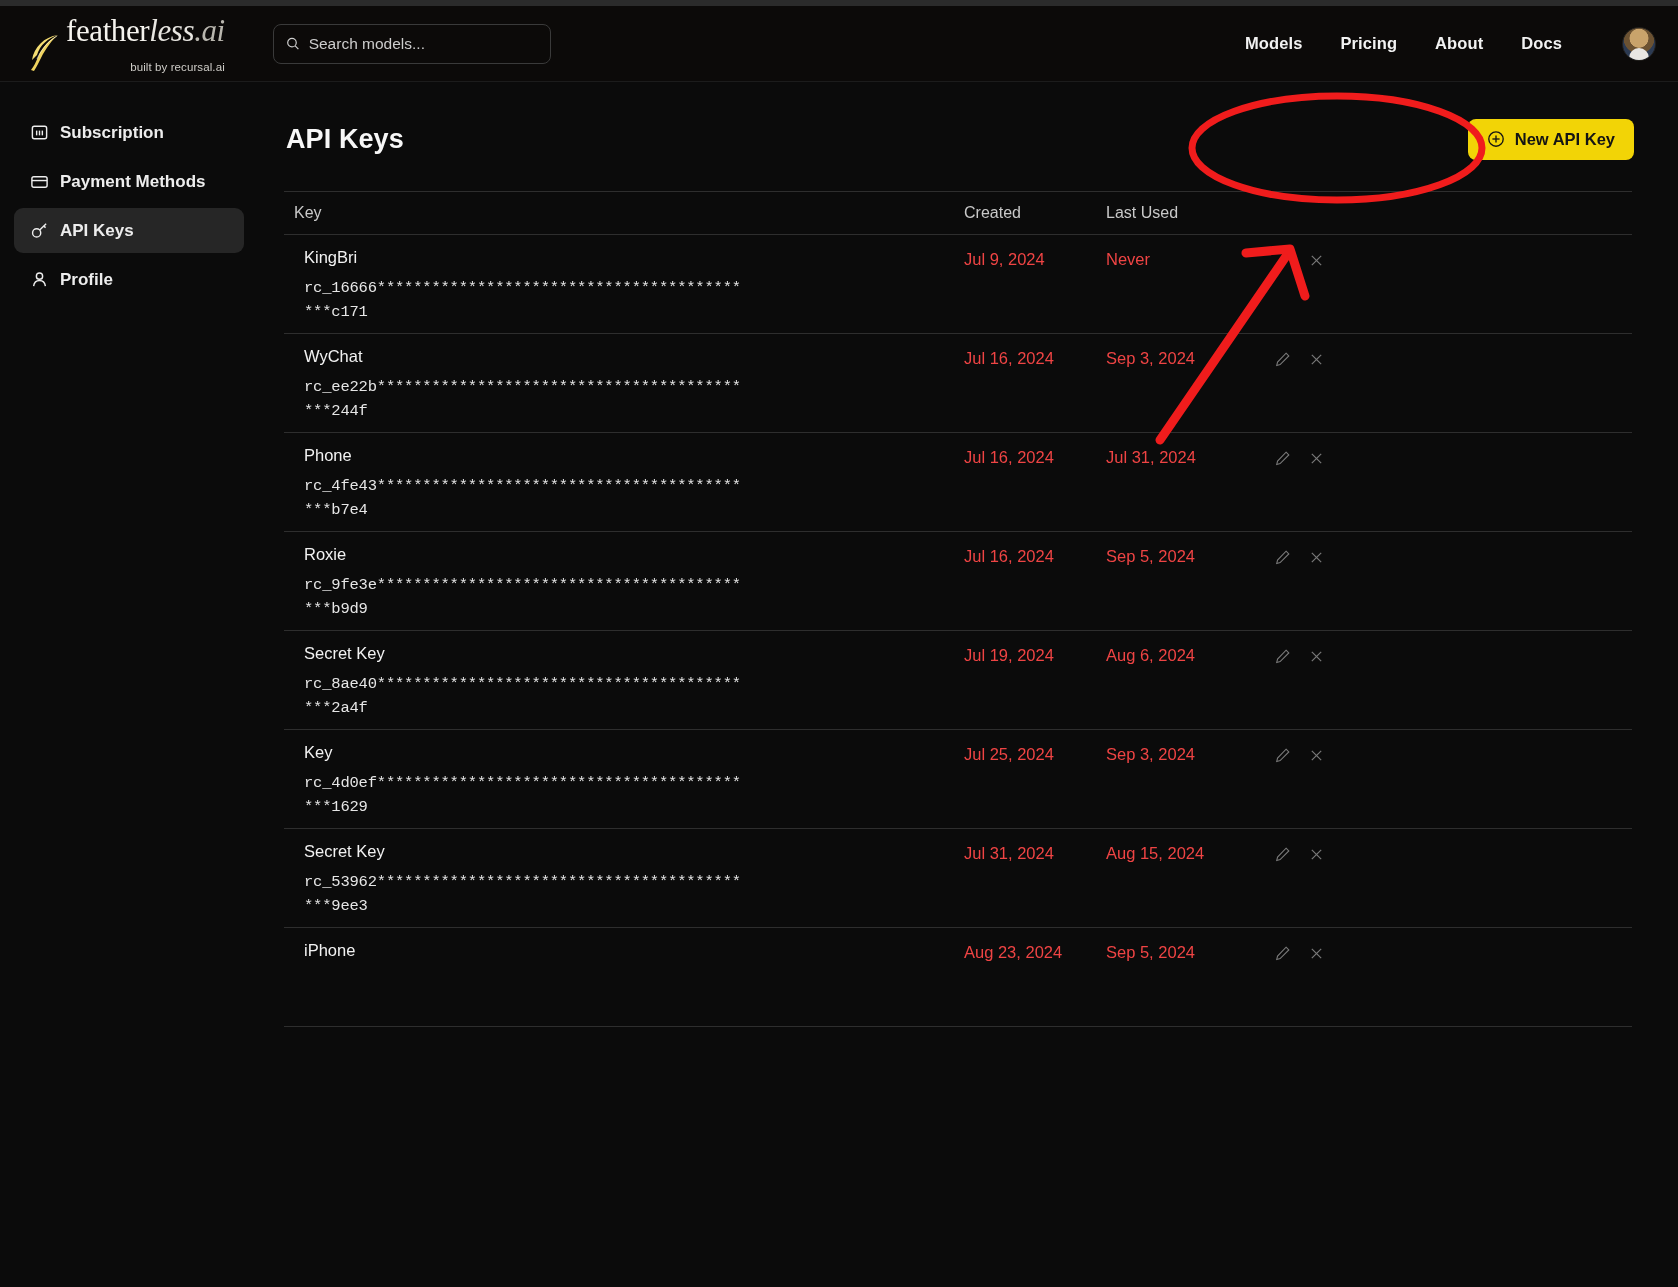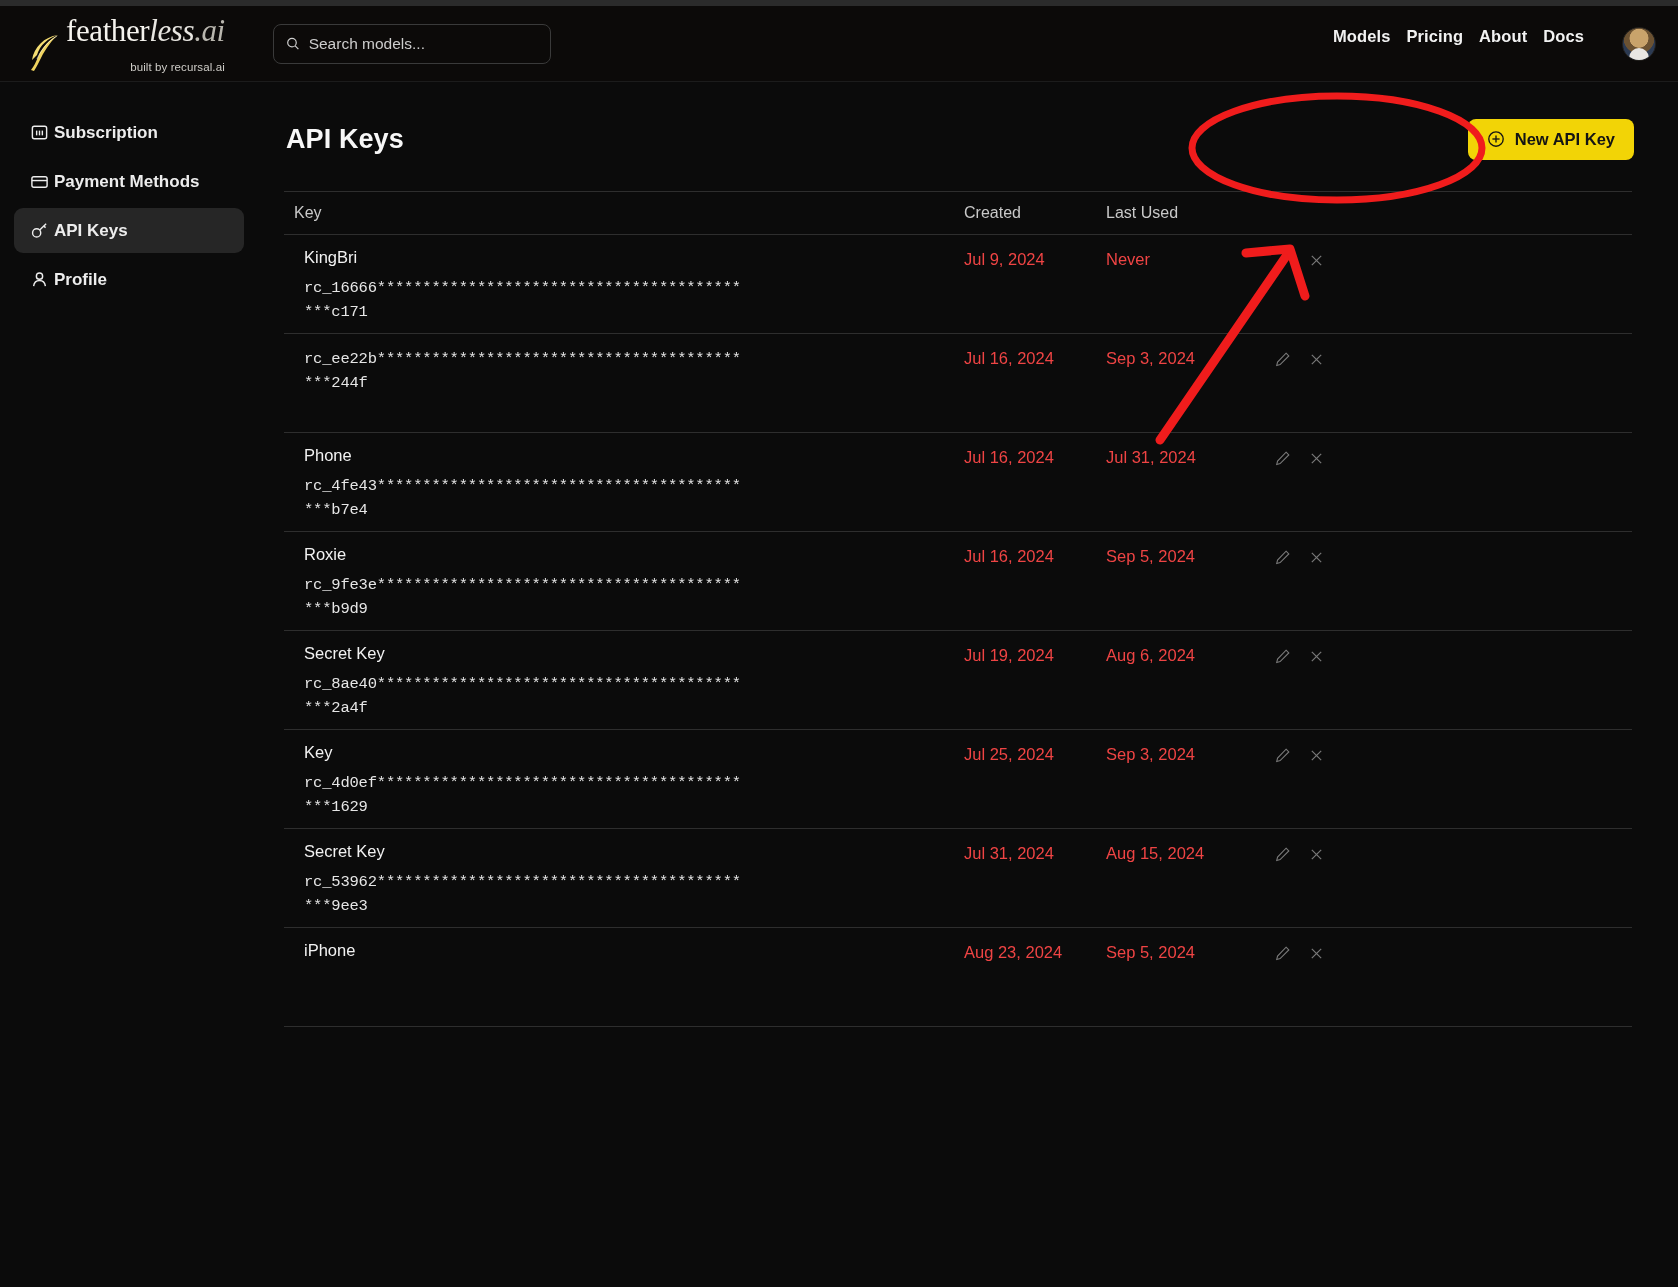--- a/index.html
+++ b/index.html
@@ -61,21 +61,21 @@
     background: transparent;
     border: none;
     outline: none;
     color: #cfcfcf;
     font-size: 15.5px;
     font-family: "Liberation Sans", sans-serif;
     width: 100%;
   }
   .search-box input::placeholder { color: #cdcdcd; }
 
-  .nav { margin-left: auto; display: flex; align-items: flex-start; gap: 16px; }
+  .nav { margin-left: auto; display: flex; align-items: center; gap: 38px; }
   .nav a {
     color: #f2f2f2;
     font-size: 16.5px;
     text-decoration: none;
     font-weight: 600;
     letter-spacing: 0.1px;
   }
   .avatar {
     width: 34px; height: 34px; border-radius: 50%;
     margin-left: 22px;
@@ -90,21 +90,21 @@
     width: 20px; height: 12px; border-radius: 10px 10px 0 0;
     background: #e8e6e3;
   }
 
   
   .body-area { display: flex; height: calc(1287px - 76px - 6px); }
 
   
   .sidebar { width: 258px; padding: 28px 14px 0 14px; flex: none; }
   .side-item {
-    display: flex; align-items: center; gap: 4px;
+    display: flex; align-items: center; gap: 10px;
     height: 45px;
     padding: 0 15px;
     border-radius: 9px;
     color: #ededed;
     font-size: 17px;
     font-weight: 600;
     margin-bottom: 4px;
     cursor: pointer;
     user-select: none;
   }
@@ -304,20 +304,21 @@
                 <span class="icon-btn">
                   <svg width="17" height="17" viewBox="0 0 20 20">
                     <line x1="4.5" y1="4.5" x2="15.5" y2="15.5" stroke="#ffffff" stroke-width="1.4"></line>
                     <line x1="15.5" y1="4.5" x2="4.5" y2="15.5" stroke="#ffffff" stroke-width="1.4"></line>
                   </svg>
                 </span>
               </div>
             </div>
             <div class="t-row">
               <div class="col-key">
+                <div class="key-name">WyChat</div>
                 <div class="key-secret">rc_ee22b*******************************************244f</div>
               </div>
               <div class="col-created cell-date">Jul 16, 2024</div>
               <div class="col-last cell-date">Sep 3, 2024</div>
               <div class="col-act">
                 <span class="icon-btn">
                   <svg width="17" height="17" viewBox="0 0 20 20">
                     <path d="M14.2 2.6 L17.4 5.8 L7.2 16 L3.2 17 L4.2 13 Z" fill="none" stroke="#ffffff" stroke-width="1.3"></path>
                   </svg>
                 </span>

